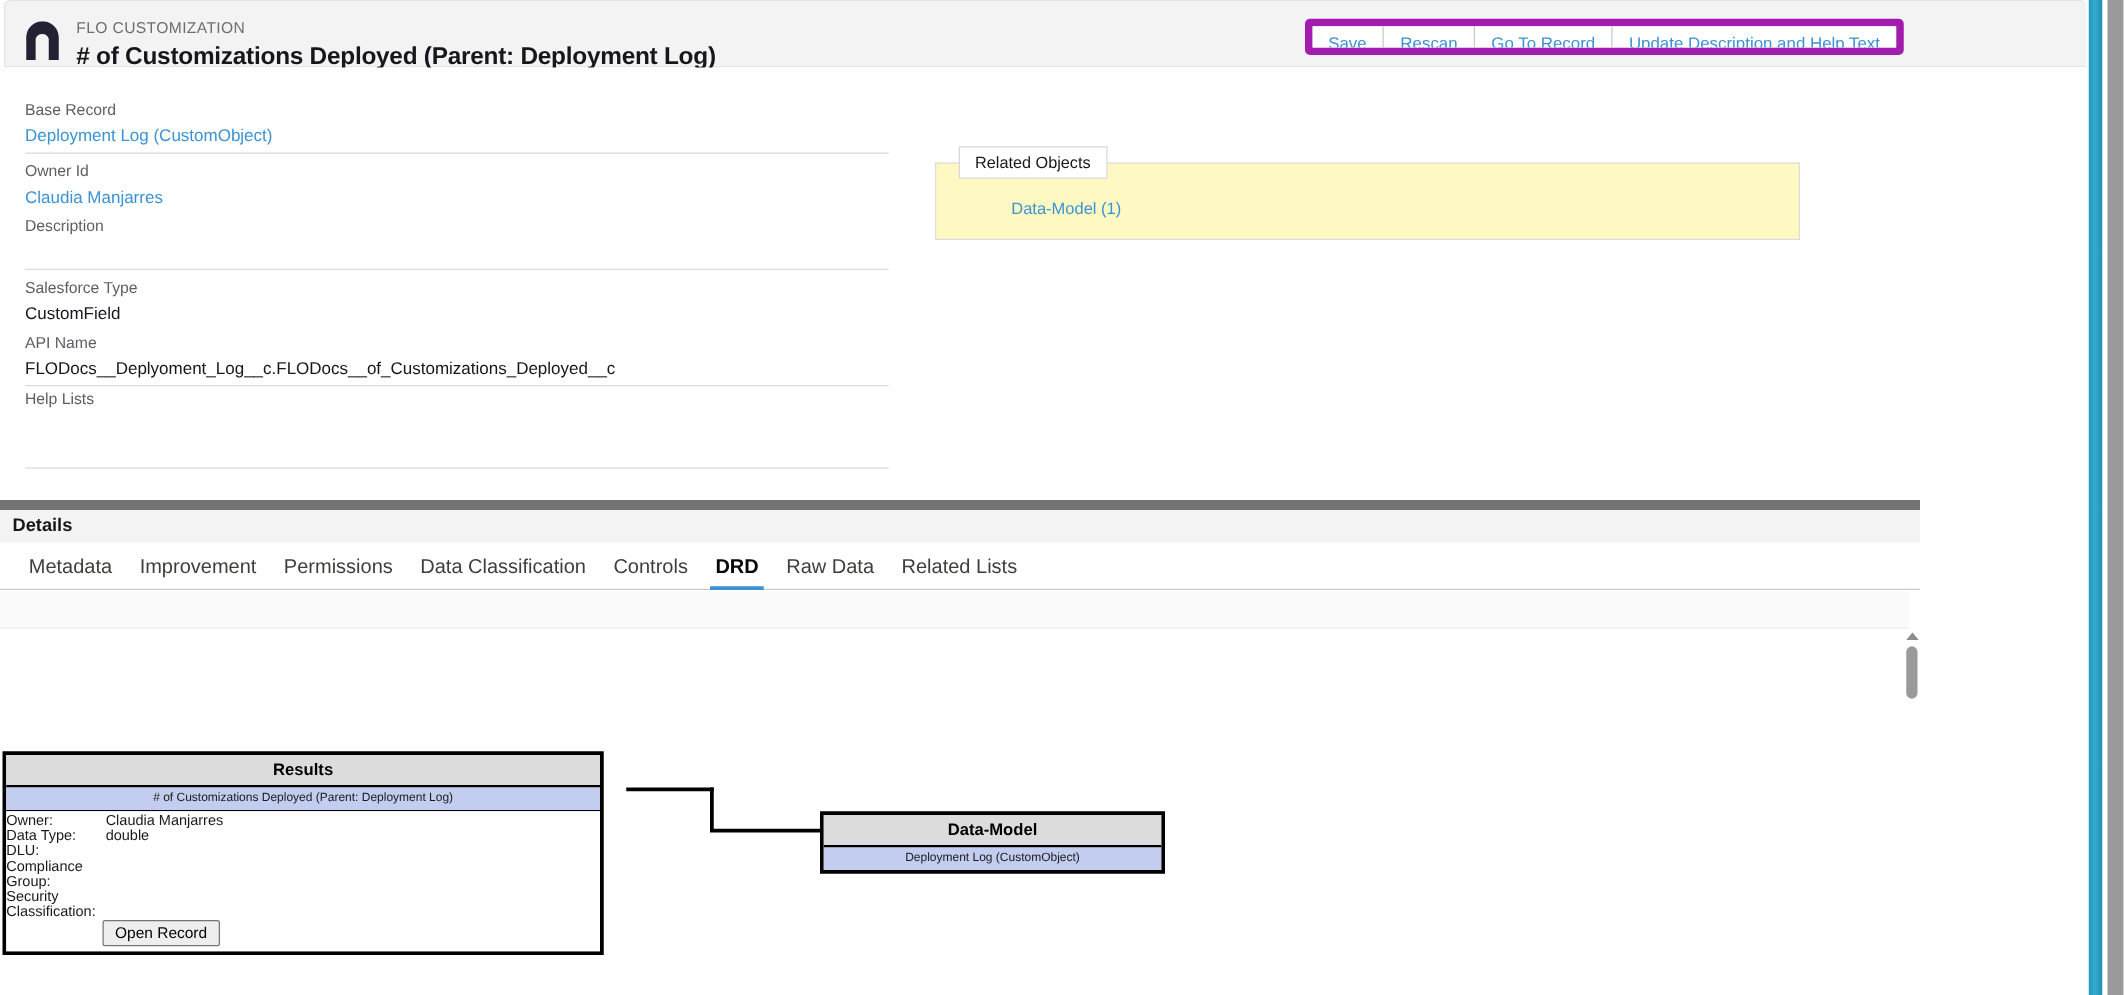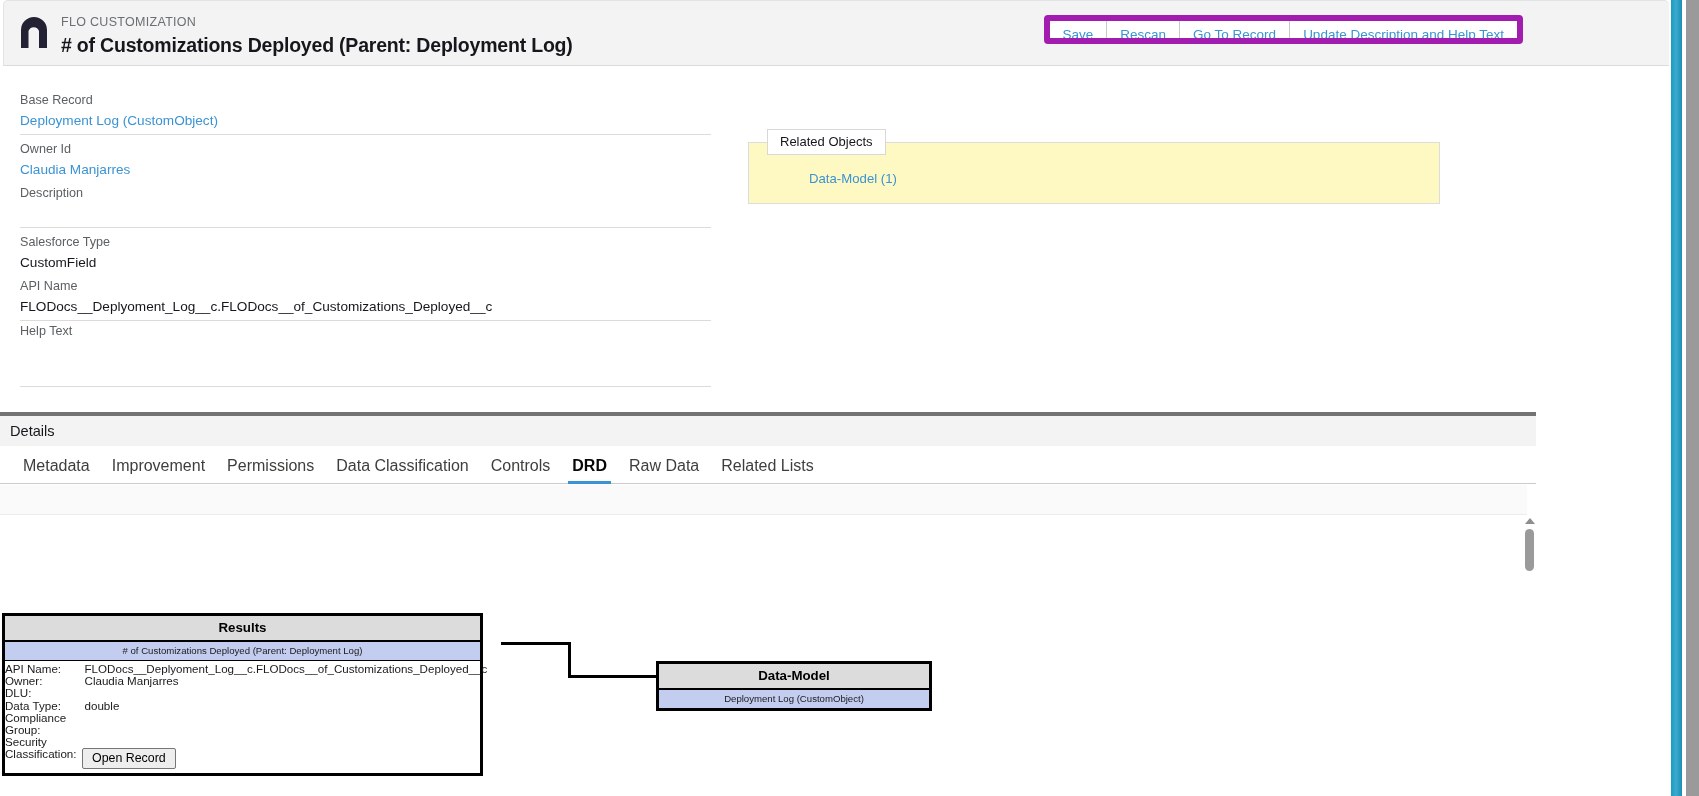--- a/index.html
+++ b/index.html
@@ -36,21 +36,21 @@
   
   .app {
     position: absolute; top: 0; left: 0;
     width: 1669px; height: 796px;
     background: #ffffff;
   }
 
   
   .header {
     position: relative;
-    height: 66px;
+    height: 54px;
     background: #f3f3f3;
     border-bottom: 1px solid #d9dbdd;
     border-left: 1px solid #e2e4e6;
     border-top: 1px solid #e2e4e6;
     border-radius: 5px 5px 0 0;
     margin-left: 3px;
   }
   .brand-logo {
     position: absolute; left: 14px; top: 16px;
     width: 34px; height: 34px;
@@ -160,23 +160,24 @@
     cursor: pointer;
   }
 
   
   .details-band {
     position: absolute;
     left: 0; top: 346px;
     width: 1536px;
     height: 34px;
     background: #f3f3f3;
-    border-top: 4px solid #737373;
+    border-top: 8px solid #737373;
     display: flex;
     align-items: center;
+    font-weight: bold;
   }
   .details-band span {
     margin-left: 10px;
     font-size: 14.6px;
     color: #16161d;
   }
 
   
   .tabs {
     position: absolute;
@@ -380,21 +381,21 @@
           <div class="field-label">Salesforce Type</div>
           <div class="field-value">CustomField</div>
         </div>
 
         <div class="field sep">
           <div class="field-label">API Name</div>
           <div class="field-value">FLODocs__Deplyoment_Log__c.FLODocs__of_Customizations_Deployed__c</div>
         </div>
 
         <div class="field sep" style="padding-bottom:24px;">
-          <div class="field-label">Help Text</div>
+          <div class="field-label">Help Lists</div>
           <div class="field-value"></div>
         </div>
       </div>
 
       <div class="related-wrap">
         <fieldset class="related-fieldset">
           <div class="related-legend">Related Objects</div>
           <div class="related-item">Data-Model (1)</div>
         </fieldset>
       </div>
@@ -423,34 +424,30 @@
           <div class="connector" id="conn-v1"></div>
           <div class="connector" id="conn-h2"></div>
 
           <div class="node" id="results-node">
             <div class="node-title">Results</div>
             <div class="node-sub"># of Customizations Deployed (Parent: Deployment Log)</div>
             <div id="results-body">
               <table class="kv-table">
                 <tbody>
                   <tr>
-                    <td class="kv-key">API Name:</td>
-                    <td>FLODocs__Deplyoment_Log__c.FLODocs__of_Customizations_Deployed__c</td>
-                  </tr>
-                  <tr>
                     <td class="kv-key">Owner:</td>
                     <td>Claudia Manjarres</td>
                   </tr>
                   <tr>
+                    <td class="kv-key">Data Type:</td>
+                    <td>double</td>
+                  </tr>
+                  <tr>
                     <td class="kv-key">DLU:</td>
                     <td></td>
-                  </tr>
-                  <tr>
-                    <td class="kv-key">Data Type:</td>
-                    <td>double</td>
                   </tr>
                   <tr>
                     <td class="kv-key" style="white-space:normal;">Compliance Group:</td>
                     <td></td>
                   </tr>
                   <tr>
                     <td class="kv-key" style="white-space:normal;">Security Classification:</td>
                     <td></td>
                   </tr>
                 </tbody>

